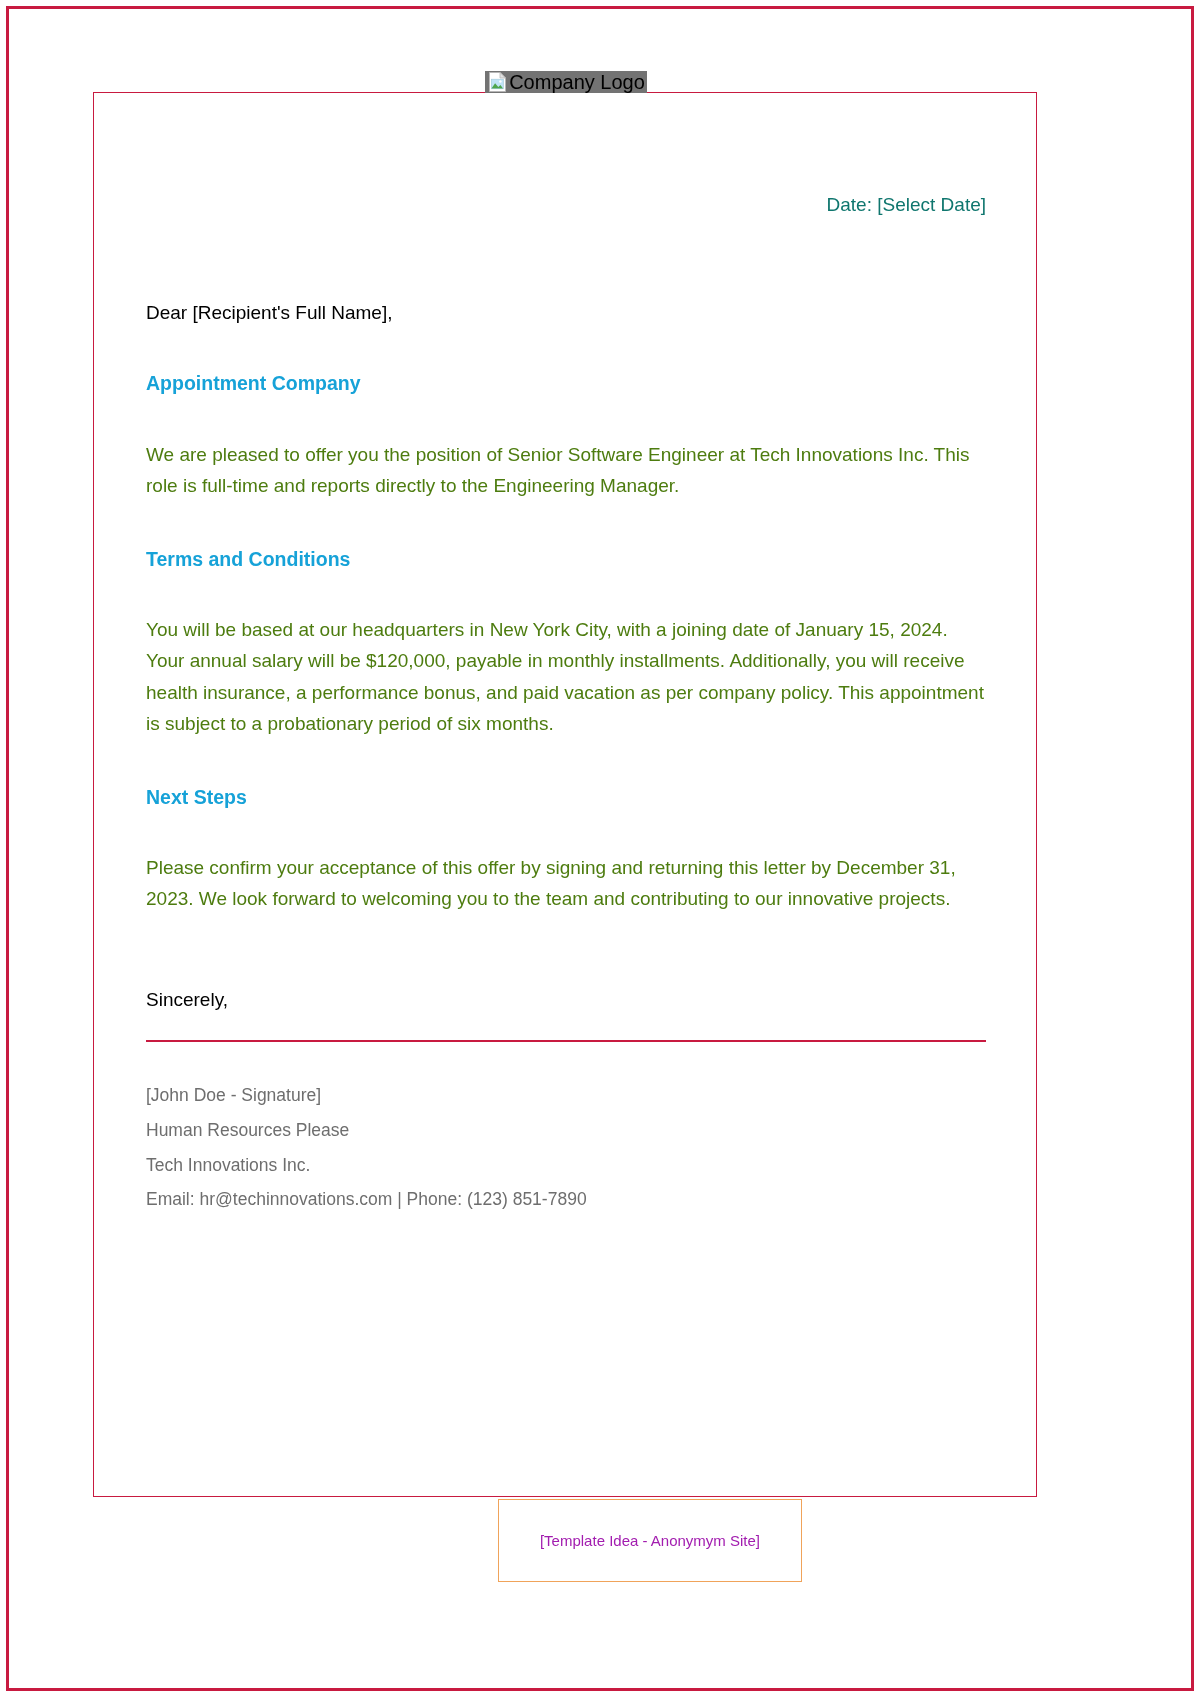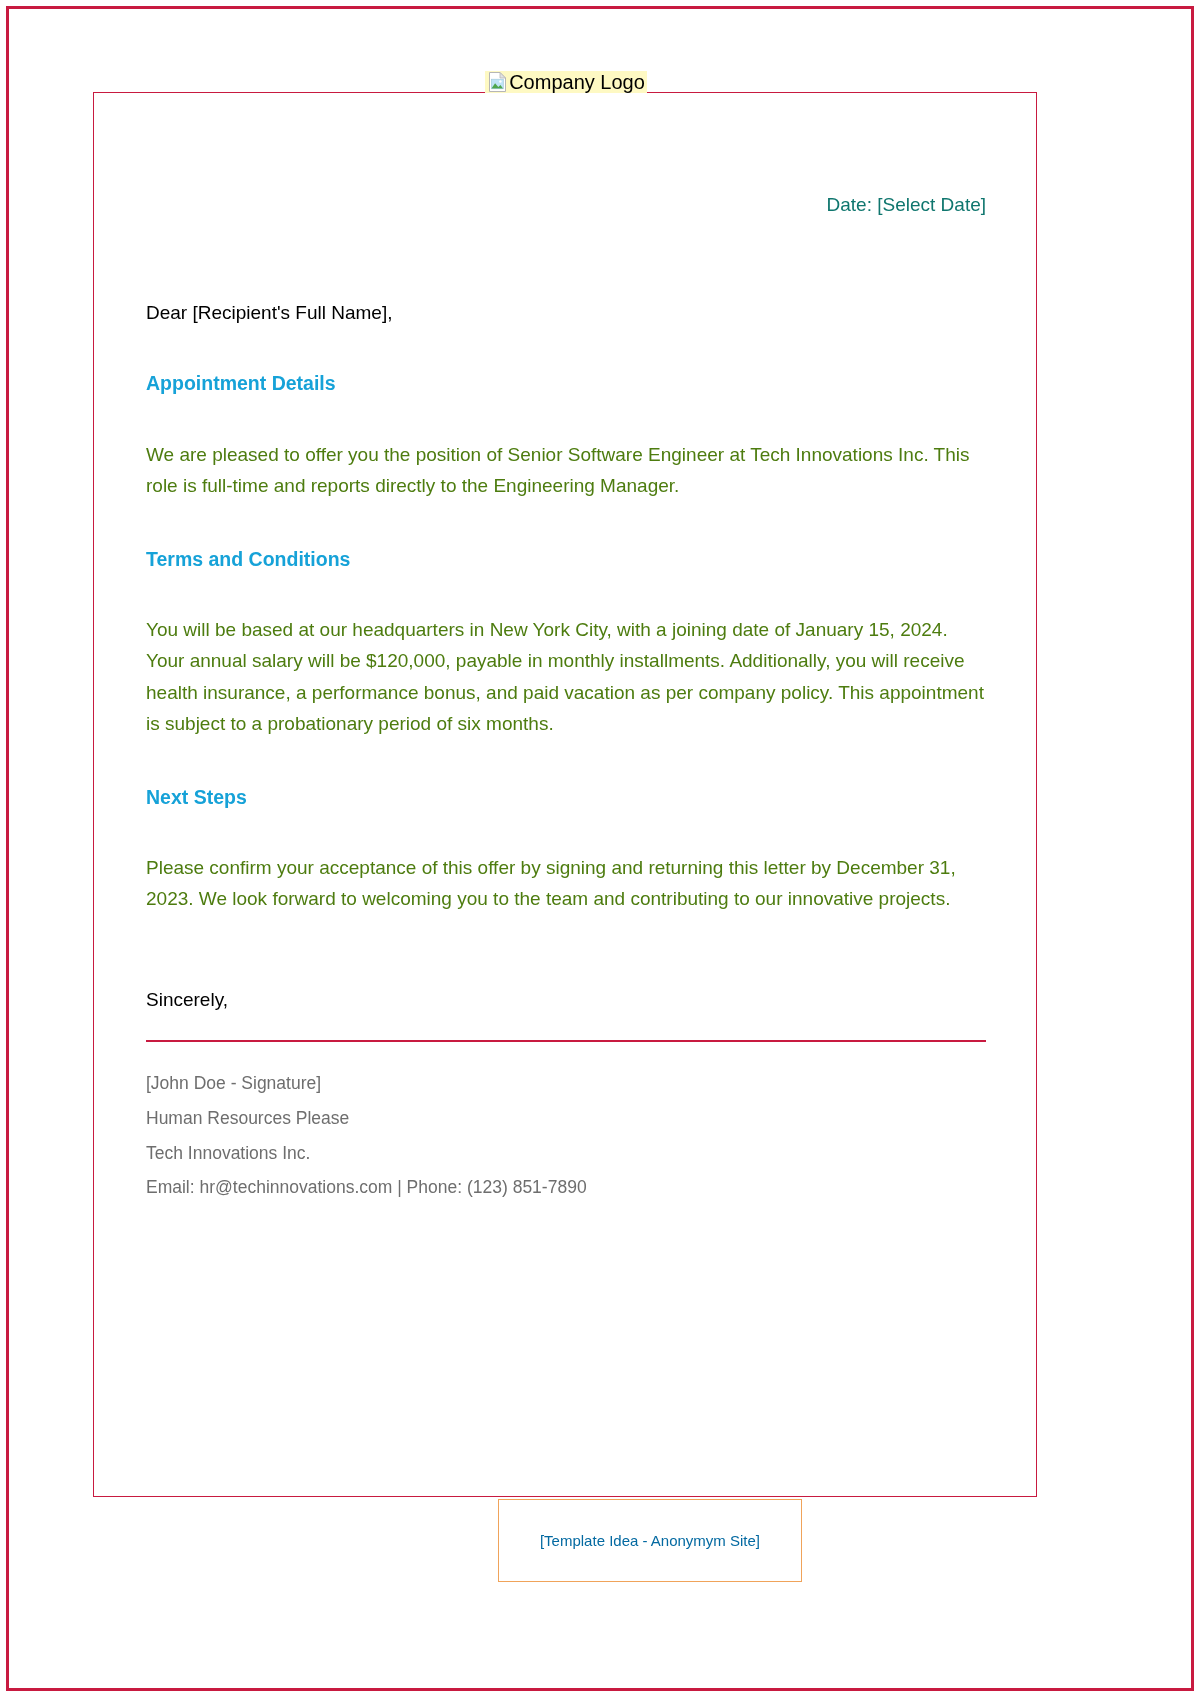--- a/index.html
+++ b/index.html
@@ -44,21 +44,21 @@
     left: 0;
     top: -22px;
     width: 944px;
     text-align: center;
     line-height: 0;
   }
   .logo-inline {
     display: inline-flex;
     align-items: center;
     line-height: normal;
-    background: #fef9c3;
+    background: #737373;
     padding: 0 2px;
     justify-content: center;
   }
   .broken-img-icon {
     display: inline-block;
     width: 22px;
     height: 22px;
     position: relative;
     vertical-align: middle;
     flex: 0 0 auto;
@@ -119,21 +119,21 @@
   }
 
   .sign-rule {
     margin-top: 28px;
     border: 0;
     border-top: 2px solid #c81a40;
     width: 840px;
   }
 
   .signature-block {
-    margin-top: 24px;
+    margin-top: 36px;
   }
   .signature-line {
     font-size: 17.5px;
     color: #6e6e6e;
     line-height: 1.98;
   }
 
   .footer-box {
     position: absolute;
     left: 404px;
@@ -142,21 +142,21 @@
     height: 83px;
     border: 1px solid #f0a35a;
     box-sizing: border-box;
     display: flex;
     align-items: center;
     justify-content: center;
     background: #ffffff;
   }
   .footer-text {
     font-size: 15px;
-    color: #0369a1;
+    color: #a21caf;
     text-align: left;
     line-height: 1.3;
   }
 </style>
 </head>
 <body>
 
 <div class="page-frame">
 
   <div class="letter-sheet">
@@ -177,21 +177,21 @@
       </span>
     </div>
 
     <div class="letter-body">
 
       <div class="date-line">Date: [Select Date]</div>
 
       <div class="salutation">Dear [Recipient's Full Name],</div>
 
       <div class="section">
-        <div class="section-heading">Appointment Details</div>
+        <div class="section-heading">Appointment Company</div>
         <div class="section-body">We are pleased to offer you the position of Senior Software Engineer at Tech Innovations Inc. This role is full-time and reports directly to the Engineering Manager.</div>
       </div>
 
       <div class="section">
         <div class="section-heading">Terms and Conditions</div>
         <div class="section-body">You will be based at our headquarters in New York City, with a joining date of January 15, 2024. Your annual salary will be $120,000, payable in monthly installments. Additionally, you will receive health insurance, a performance bonus, and paid vacation as per company policy. This appointment is subject to a probationary period of six months.</div>
       </div>
 
       <div class="section">
         <div class="section-heading">Next Steps</div>

